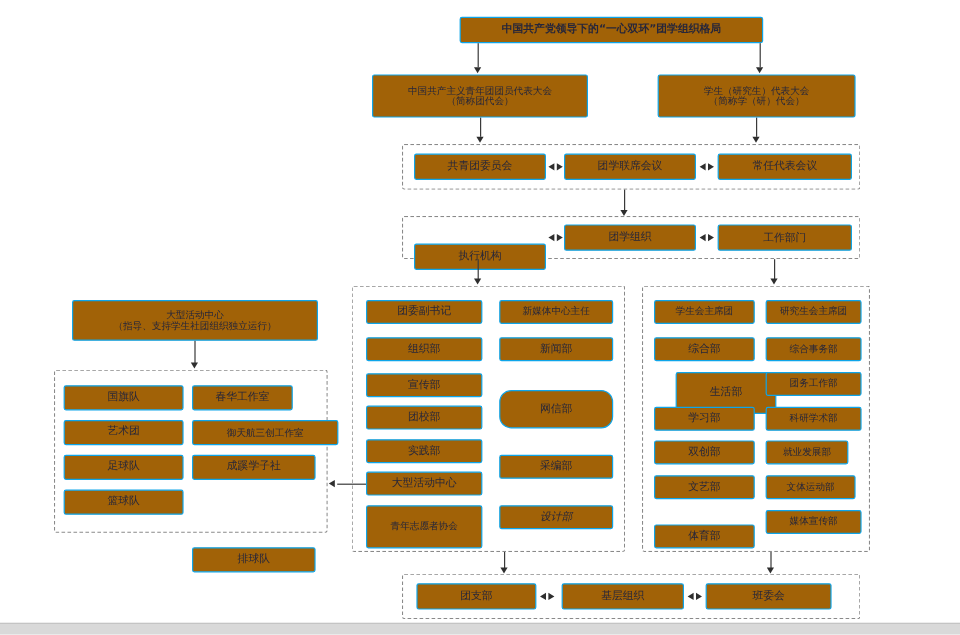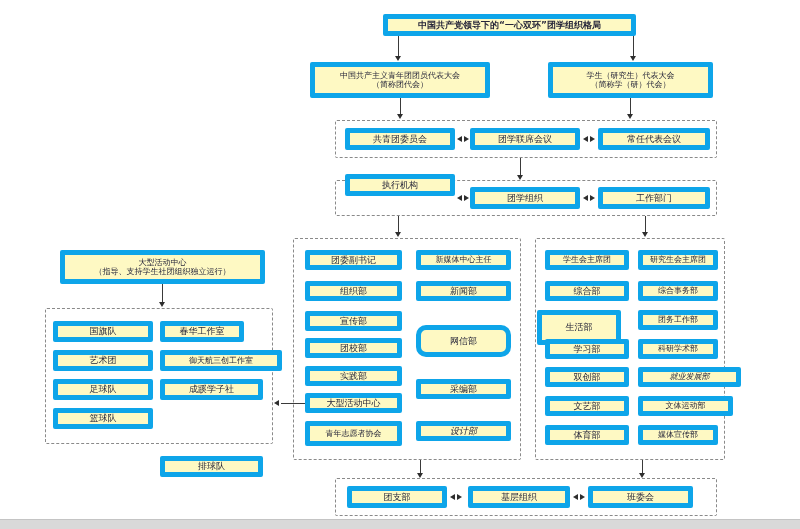--- a/index.html
+++ b/index.html
@@ -1,22 +1,22 @@
 <!DOCTYPE html>
 <html><head>
 <meta charset="utf-8">
 <style>
   html,body{margin:0;padding:0;background:#ffffff;}
   .canvas{
     position:relative;width:800px;height:529px;background:#ffffff;overflow:hidden;
     font-family:"DejaVu Sans","Liberation Sans",sans-serif;color:#26263a;
   }
   .node{
-    position:absolute;box-sizing:border-box;background:#fef9c3;
-    border:5px solid #0ea5e9;border-radius:2px;
+    position:absolute;box-sizing:border-box;background:#a16207;
+    border:1px solid #0ea5e9;border-radius:2px;
     display:flex;align-items:center;justify-content:center;
     font-size:9px;line-height:1.15;text-align:center;white-space:nowrap;overflow:hidden;
   }
   .node.small{font-size:8px;}
   .node.bold{font-weight:bold;}
   .node.two-line{flex-direction:column;font-size:8px;}
   .group{
     position:absolute;box-sizing:border-box;border:1px dashed #8a8a8a;background:transparent;border-radius:2px;
   }
   .vline{position:absolute;width:1px;background:#3a3a3a;}
@@ -59,63 +59,63 @@
   <div class="node" style="left:598px;top:128px;width:112px;height:22px;">常任代表会议</div>
   <div class="tri tri-l" style="left:457px;top:136px;"></div>
   <div class="tri tri-r" style="left:464px;top:136px;"></div>
   <div class="tri tri-l" style="left:583px;top:136px;"></div>
   <div class="tri tri-r" style="left:590px;top:136px;"></div>
 
   <div class="vline" style="left:520px;top:158px;height:18px;"></div>
   <div class="tri tri-d" style="left:517px;top:175px;"></div>
 
   <div class="group" style="left:335px;top:180px;width:382px;height:36px;"></div>
-  <div class="node" style="left:345px;top:174px;width:110px;height:22px;">执行机构</div>
+  <div class="node" style="left:345px;top:203px;width:110px;height:22px;">执行机构</div>
   <div class="node" style="left:470px;top:187px;width:110px;height:22px;">团学组织</div>
   <div class="node" style="left:598px;top:187px;width:112px;height:22px;font-family:Liberation Serif, serif;">工作部门</div>
   <div class="tri tri-l" style="left:457px;top:195px;"></div>
   <div class="tri tri-r" style="left:464px;top:195px;"></div>
   <div class="tri tri-l" style="left:583px;top:195px;"></div>
   <div class="tri tri-r" style="left:590px;top:195px;"></div>
 
   <div class="vline" style="left:398px;top:216px;height:17px;"></div>
   <div class="tri tri-d" style="left:395px;top:232px;"></div>
   <div class="vline" style="left:645px;top:216px;height:17px;"></div>
   <div class="tri tri-d" style="left:642px;top:232px;"></div>
 
   <div class="group" style="left:293px;top:238px;width:228px;height:222px;"></div>
   <div class="node" style="left:305px;top:250px;width:97px;height:20px;">团委副书记</div>
   <div class="node" style="left:305px;top:281px;width:97px;height:20px;">组织部</div>
   <div class="node" style="left:305px;top:311px;width:97px;height:20px;">宣传部</div>
   <div class="node" style="left:305px;top:338px;width:97px;height:20px;">团校部</div>
   <div class="node" style="left:305px;top:366px;width:97px;height:20px;">实践部</div>
   <div class="node" style="left:305px;top:393px;width:97px;height:20px;">大型活动中心</div>
-  <div class="node small" style="left:305px;top:421px;width:97px;height:25px;">青年志愿者协会</div>
+  <div class="node small" style="left:305px;top:421px;width:97px;height:36px;">青年志愿者协会</div>
 
   <div class="node small" style="left:416px;top:250px;width:95px;height:20px;">新媒体中心主任</div>
   <div class="node" style="left:416px;top:281px;width:95px;height:20px;">新闻部</div>
   <div class="node" style="left:416px;top:325px;width:95px;height:32px;border-radius:10px;">网信部</div>
   <div class="node" style="left:416px;top:379px;width:95px;height:20px;">采编部</div>
   <div class="node" style="left:416px;top:421px;width:95px;height:20px;font-style:italic;">设计部</div>
 
   <div class="group" style="left:535px;top:238px;width:190px;height:222px;"></div>
   <div class="node small" style="left:545px;top:250px;width:84px;height:20px;">学生会主席团</div>
   <div class="node" style="left:545px;top:281px;width:84px;height:20px;">综合部</div>
-  <div class="node" style="left:537px;top:310px;width:84px;height:35px;">生活部</div>
+  <div class="node" style="left:563px;top:310px;width:84px;height:35px;">生活部</div>
   <div class="node" style="left:545px;top:339px;width:84px;height:20px;">学习部</div>
   <div class="node" style="left:545px;top:367px;width:84px;height:20px;">双创部</div>
   <div class="node" style="left:545px;top:396px;width:84px;height:20px;">文艺部</div>
-  <div class="node" style="left:545px;top:425px;width:84px;height:20px;">体育部</div>
+  <div class="node" style="left:545px;top:437px;width:84px;height:20px;">体育部</div>
 
   <div class="node small" style="left:638px;top:250px;width:80px;height:20px;">研究生会主席团</div>
   <div class="node small" style="left:638px;top:281px;width:80px;height:20px;">综合事务部</div>
   <div class="node small" style="left:638px;top:310px;width:80px;height:20px;">团务工作部</div>
   <div class="node small" style="left:638px;top:339px;width:80px;height:20px;">科研学术部</div>
-  <div class="node small" style="left:638px;top:367px;width:103px;height:20px;font-style:italic;">就业发展部</div>
-  <div class="node small" style="left:638px;top:396px;width:95px;height:20px;">文体运动部</div>
+  <div class="node small" style="left:638px;top:367px;width:69px;height:20px;">就业发展部</div>
+  <div class="node small" style="left:638px;top:396px;width:75px;height:20px;">文体运动部</div>
   <div class="node small" style="left:638px;top:425px;width:80px;height:20px;">媒体宣传部</div>
 
   <div class="node two-line" style="left:60px;top:250px;width:205px;height:34px;">
     <span>大型活动中心</span>
     <span>（指导、支持学生社团组织独立运行）</span>
   </div>
   <div class="vline" style="left:162px;top:284px;height:19px;"></div>
   <div class="tri tri-d" style="left:159px;top:302px;"></div>
 
   <div class="group" style="left:45px;top:308px;width:228px;height:136px;"></div>

